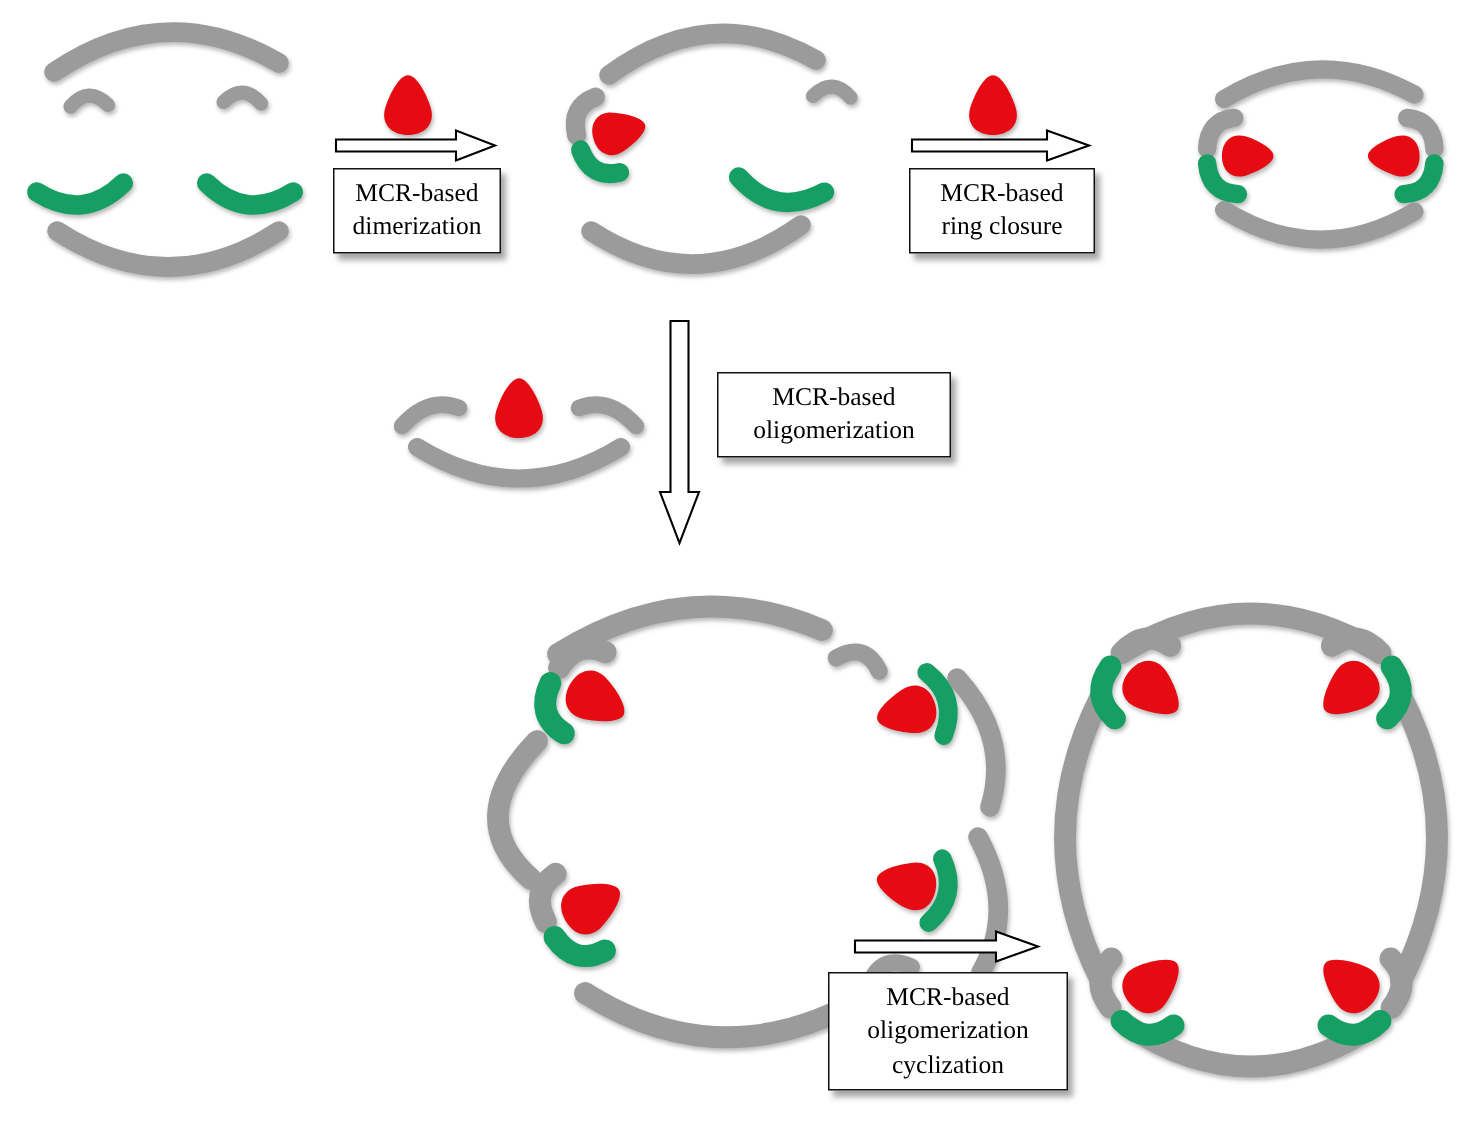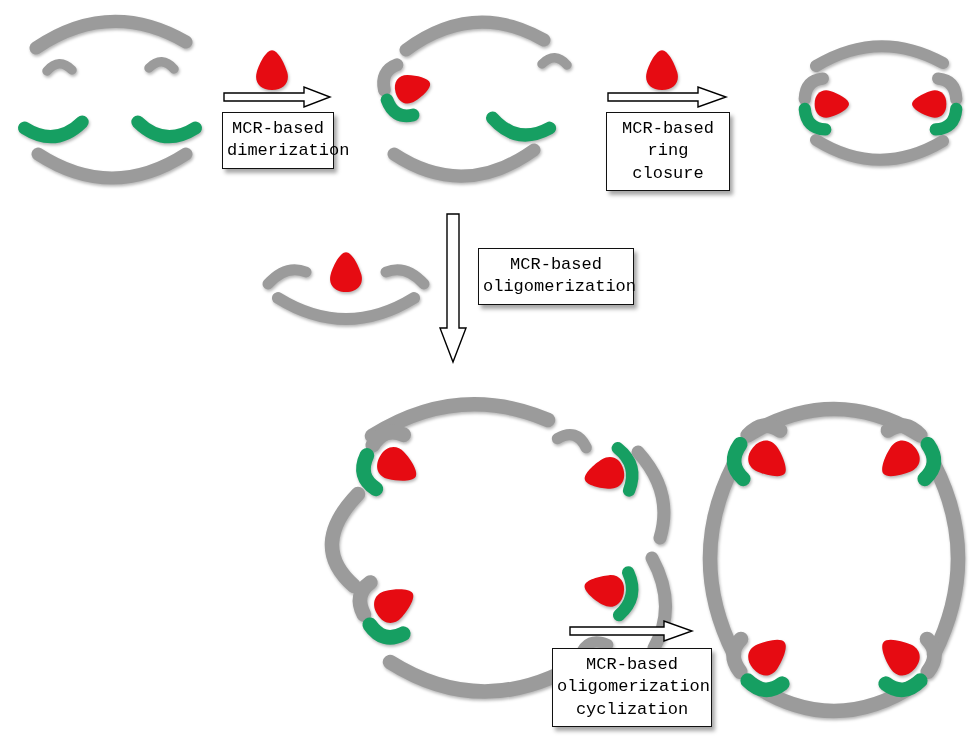--- a/index.html
+++ b/index.html
@@ -3,21 +3,21 @@
 <meta charset="utf-8">
 <style>
   :root{
     --red:#e60b12; --green:#169f62; --gray:#9b9b9b;
     --background:#ffffff; --box-border:#111111; --box-bg:#ffffff;
   }
   html,body{margin:0;padding:0;background:#fff;}
   #canvas{
     position:relative;width:977px;height:748px;
     background:var(--background);
-    font-family:Liberation Mono, monospace;
+    font-family:Liberation Serif, serif;
     overflow:hidden;
   }
   .abs{position:absolute;}
   .sGray{stroke:var(--gray);fill:none;stroke-linecap:round;}
   .sGreen{stroke:var(--green);fill:none;stroke-linecap:round;}
   .fRed{fill:var(--red);}
   .w9{stroke-width:9.5}
   .w11{stroke-width:11}
   .w12{stroke-width:12}
   .w13{stroke-width:13}

